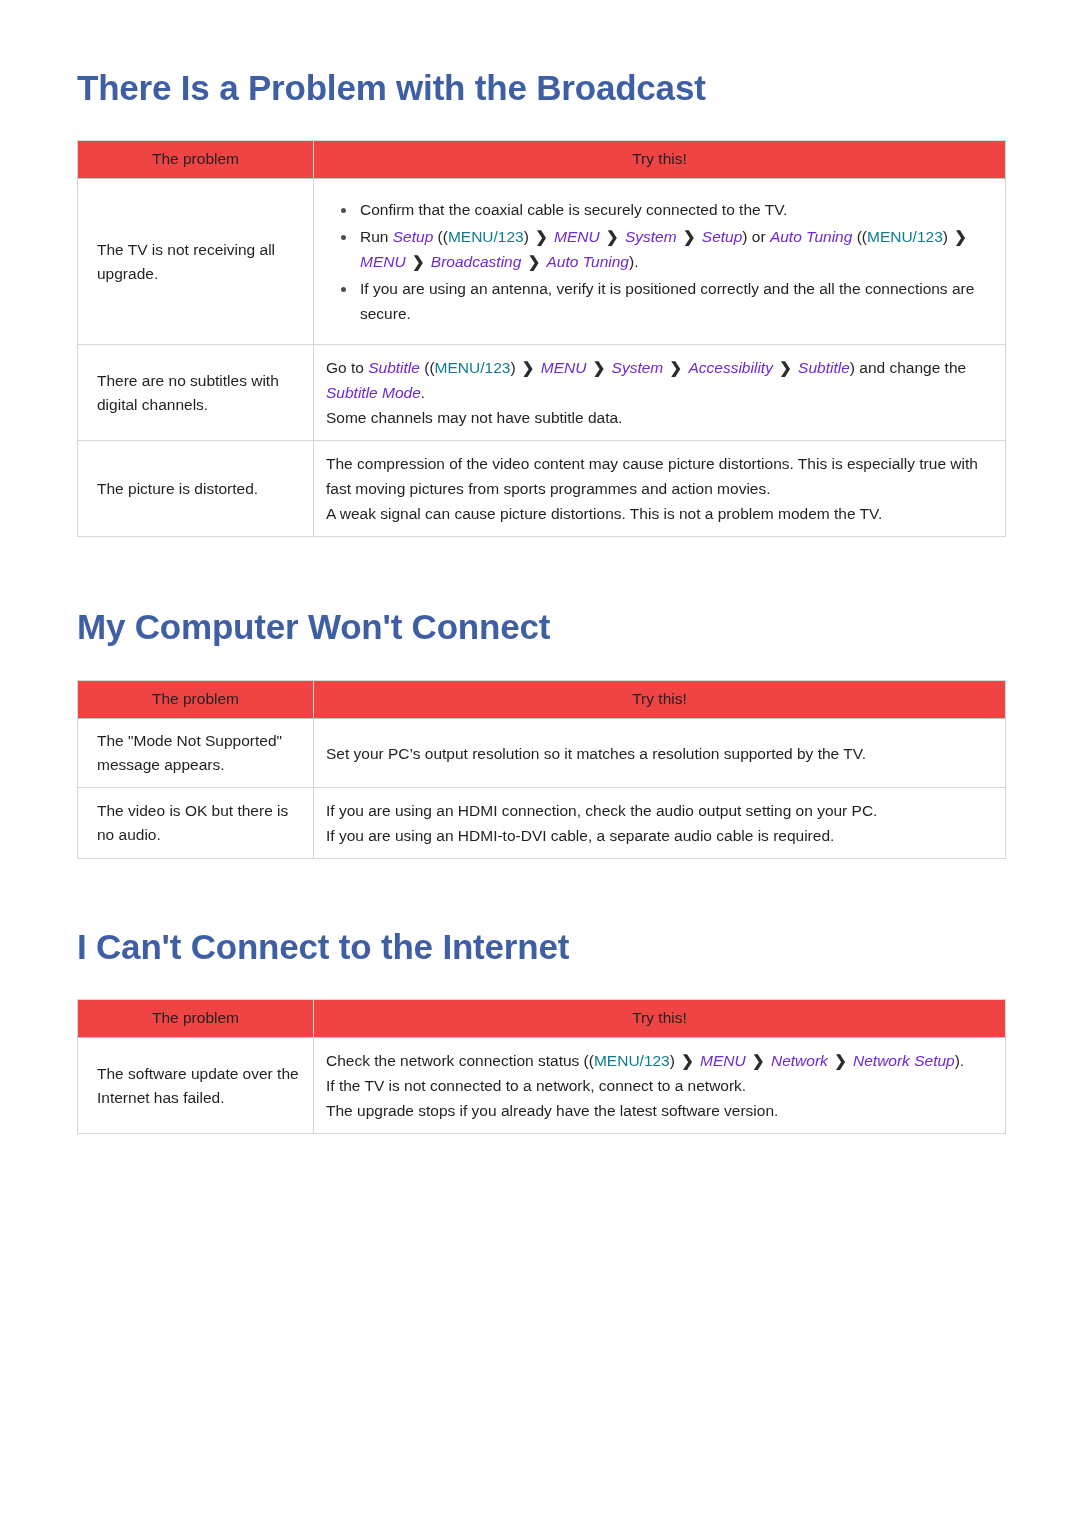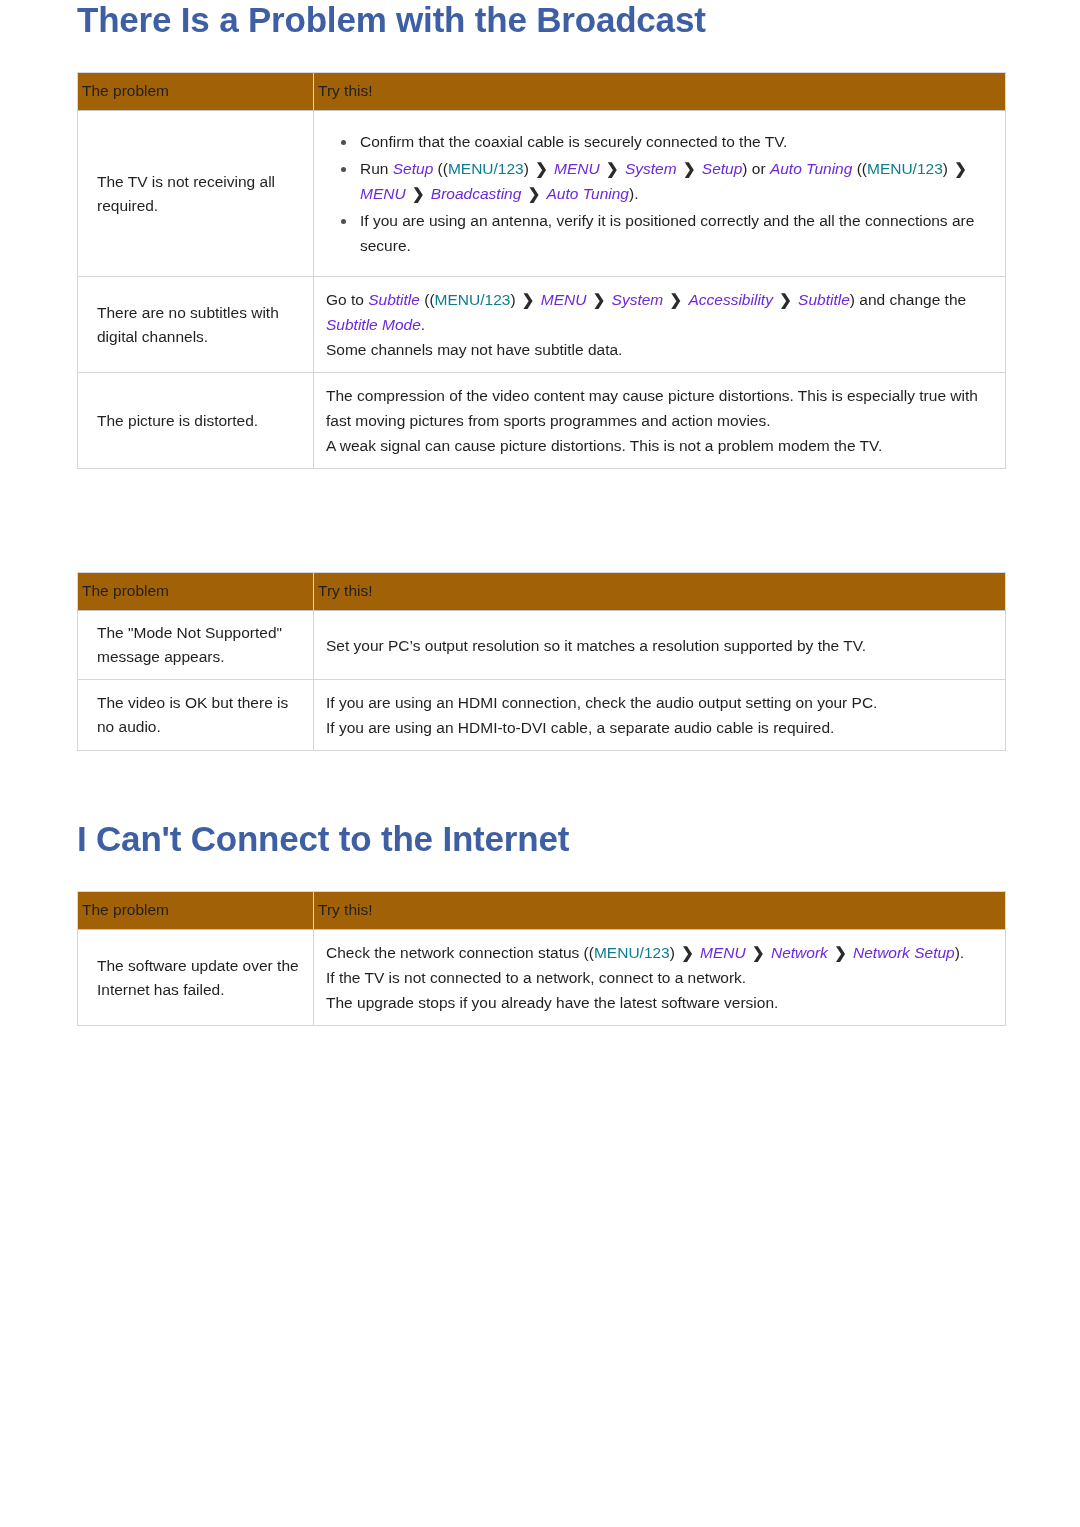--- a/index.html
+++ b/index.html
@@ -27,44 +27,44 @@
   }
   h1.section-title {
     font-size: 35px;
     line-height: 40px;
     font-weight: bold;
     color: #3f5fa4;
     margin: 0;
     padding: 0;
     letter-spacing: -0.2px;
   }
-  .sec1 { padding-left: 77px; }
+  .sec1 { padding-top: 68px; padding-left: 77px; }
   .sec2 { padding-top: 70px; padding-left: 77px; }
   .sec3 { padding-top: 68px; padding-left: 77px; }
 
   table.tbl {
     border-collapse: collapse;
     table-layout: fixed;
     width: 928px;
     margin-top: 32px;
     font-size: 15.5px;
     color: #231f20;
   }
   table.tbl.t2 { margin-top: 33px; }
   table.tbl.t3 { margin-top: 32px; }
 
   table.tbl col.c1 { width: 236px; }
   table.tbl col.c2 { width: 692px; }
 
   table.tbl th {
-    background: #a16207;
+    background: #ef4444;
     font-weight: normal;
     font-size: 15.5px;
     color: #231f20;
-    text-align: left;
+    text-align: center;
     padding: 9px 4px 10px 4px;
     border: 1px solid #d7d8dc;
     border-bottom: 1px solid #c2c3c6;
     vertical-align: middle;
   }
   table.tbl td {
     border: 1px solid #d5d6da;
     vertical-align: middle;
     padding: 10px 12px 10px 18px;
     line-height: 24px;
@@ -130,21 +130,21 @@
             <col class="c2">
           </colgroup>
           <thead>
             <tr>
               <th>The problem</th>
               <th>Try this!</th>
             </tr>
           </thead>
           <tbody>
             <tr>
-              <td class="prob">The TV is not receiving all required.</td>
+              <td class="prob">The TV is not receiving all upgrade.</td>
               <td class="try">
                 <ul class="bl">
                   <li><span>Confirm that the coaxial cable is securely connected to the TV.</span></li>
                   <li><span>Run </span><span class="lnk">Setup</span><span> ((</span><span class="key">MENU/123</span><span>) </span><span class="arw">❯</span><span> </span><span class="lnk">MENU</span><span> </span><span class="arw">❯</span><span> </span><span class="lnk">System</span><span> </span><span class="arw">❯</span><span> </span><span class="lnk">Setup</span><span>) or </span><span class="lnk">Auto Tuning</span><span> ((</span><span class="key">MENU/123</span><span>) </span><span class="arw">❯</span><span> </span><span class="lnk">MENU</span><span> </span><span class="arw">❯</span><span> </span><span class="lnk">Broadcasting</span><span> </span><span class="arw">❯</span><span> </span><span class="lnk">Auto Tuning</span><span>).</span></li>
                   <li><span>If you are using an antenna, verify it is positioned correctly and the all the connections are secure.</span></li>
                 </ul>
               </td>
             </tr>
             <tr>
               <td class="prob">There are no subtitles with digital channels.</td>
@@ -159,20 +159,21 @@
                 <p class="ln"><span>The compression of the video content may cause picture distortions. This is especially true with fast moving pictures from sports programmes and action movies.</span></p>
                 <p class="ln"><span>A weak signal can cause picture distortions. This is not a problem modem the TV.</span></p>
               </td>
             </tr>
           </tbody>
         </table>
       </div>
   </div>
 
   <div class="section sec2">
+    <h1 class="section-title">My Computer Won't Connect</h1>
     <div id="tbl-1">
         <table class="tbl t2">
           <colgroup>
             <col class="c1">
             <col class="c2">
           </colgroup>
           <thead>
             <tr>
               <th>The problem</th>
               <th>Try this!</th>

